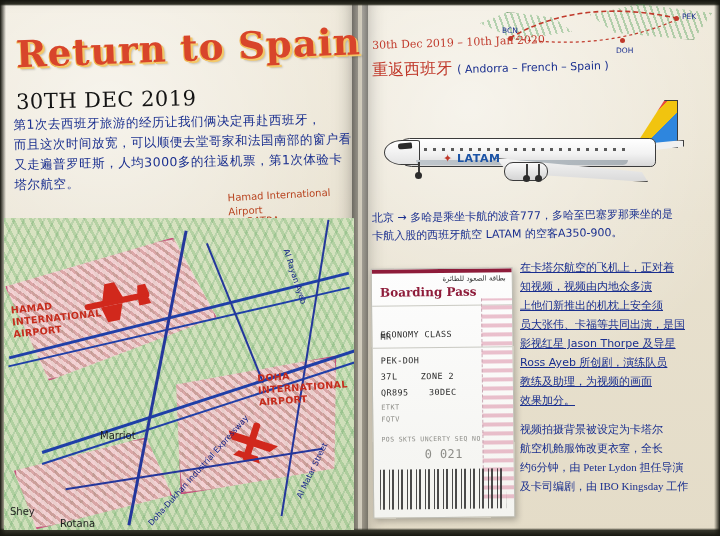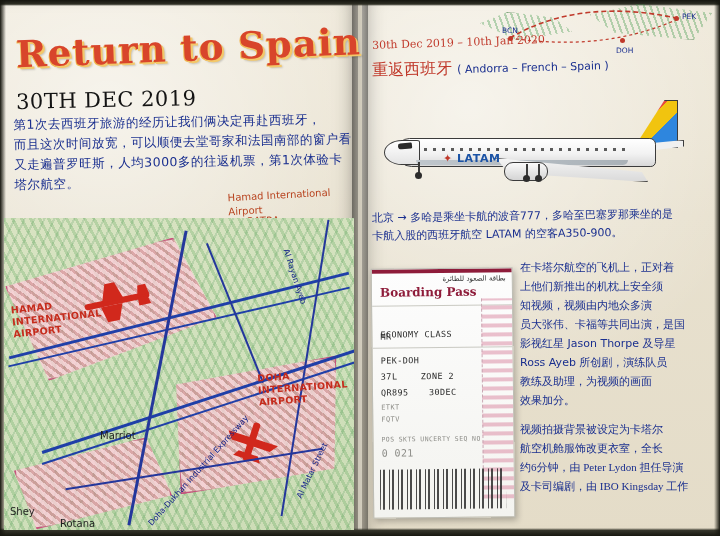--- a/index.html
+++ b/index.html
@@ -186,21 +186,21 @@
 
   #r-cn-1{
     position:absolute;left:372px;top:208px;width:210px;
     color:#1a2f8f;font-size:11px;line-height:18px;
     transform:rotate(-.8deg);
   }
   #r-cn-2{
     position:absolute;left:520px;top:258px;width:188px;
     color:#1a2f8f;font-size:11px;line-height:19px;
   }
-  #r-cn-2 div{white-space:nowrap;}
+  #r-cn-2 div{white-space:nowrap;text-decoration:underline;}
   #r-cn-1 div{white-space:nowrap;}
 
   
   #pass{
     position:absolute;left:372px;top:268px;width:140px;height:248px;
     background:linear-gradient(180deg,#fdfdfd,#f3f3ef);
     border:1px solid #bdbdb5;
     box-shadow:2px 3px 6px rgba(0,0,0,.25);
     transform:rotate(-.6deg);
     overflow:hidden;
@@ -353,22 +353,22 @@
     <div class="gearwheel" style="left:159px;top:79px;"></div>
   </div>
 
   <div id="r-cn-1">
     <div>北京 → 多哈是乘坐卡航的波音777，多哈至巴塞罗那乘坐的是</div>
     <div>卡航入股的西班牙航空 LATAM 的空客A350-900。</div>
   </div>
 
   <div id="r-cn-2">
     <div>在卡塔尔航空的飞机上，正对着</div>
+    <div>知视频，视频由内地众多演</div>
     <div>上他们新推出的机枕上安全须</div>
-    <div>知视频，视频由内地众多演</div>
     <div>员大张伟、卡福等共同出演，是国</div>
     <div>影视红星 Jason Thorpe 及导星</div>
     <div>Ross Ayeb 所创剧，演练队员</div>
     <div>教练及助理，为视频的画面</div>
     <div>效果加分。</div>
   </div>
 
   <div id="pass">
     <div class="pass-stripe"></div>
     <div class="pass-ar">بطاقة الصعود للطائرة</div>
@@ -382,21 +382,21 @@
 
     <div class="pass-line" style="top:86px;">PEK-DOH</div>
     <div class="pass-line" style="top:102px;">37L</div>
     <div class="pass-line" style="top:102px;left:48px;">ZONE 2</div>
     <div class="pass-line" style="top:118px;">QR895</div>
     <div class="pass-line" style="top:118px;left:56px;">30DEC</div>
 
     <div class="pass-line pass-faint" style="top:134px;font-size:7px;">ETKT</div>
     <div class="pass-line pass-faint" style="top:146px;font-size:7px;">FQTV</div>
     <div class="pass-line pass-faint" style="top:166px;font-size:6.5px;">POS  SKTS  UNCERTY  SEQ NO</div>
-    <div class="pass-line pass-faint" style="top:178px;font-size:10px;">0        021</div>
+    <div class="pass-line pass-faint" style="top:178px;font-size:12px;margin-left:43px;">0        021</div>
 
     <div class="barcode"></div>
   </div>
 
   <div id="r-cn-3">
     <div>视频拍摄背景被设定为卡塔尔</div>
     <div>航空机舱服饰改更衣室，全长</div>
     <div>约6分钟，由 Peter Lydon 担任导演</div>
     <div>及卡司编剧，由 IBO Kingsday 工作</div>
   </div>

